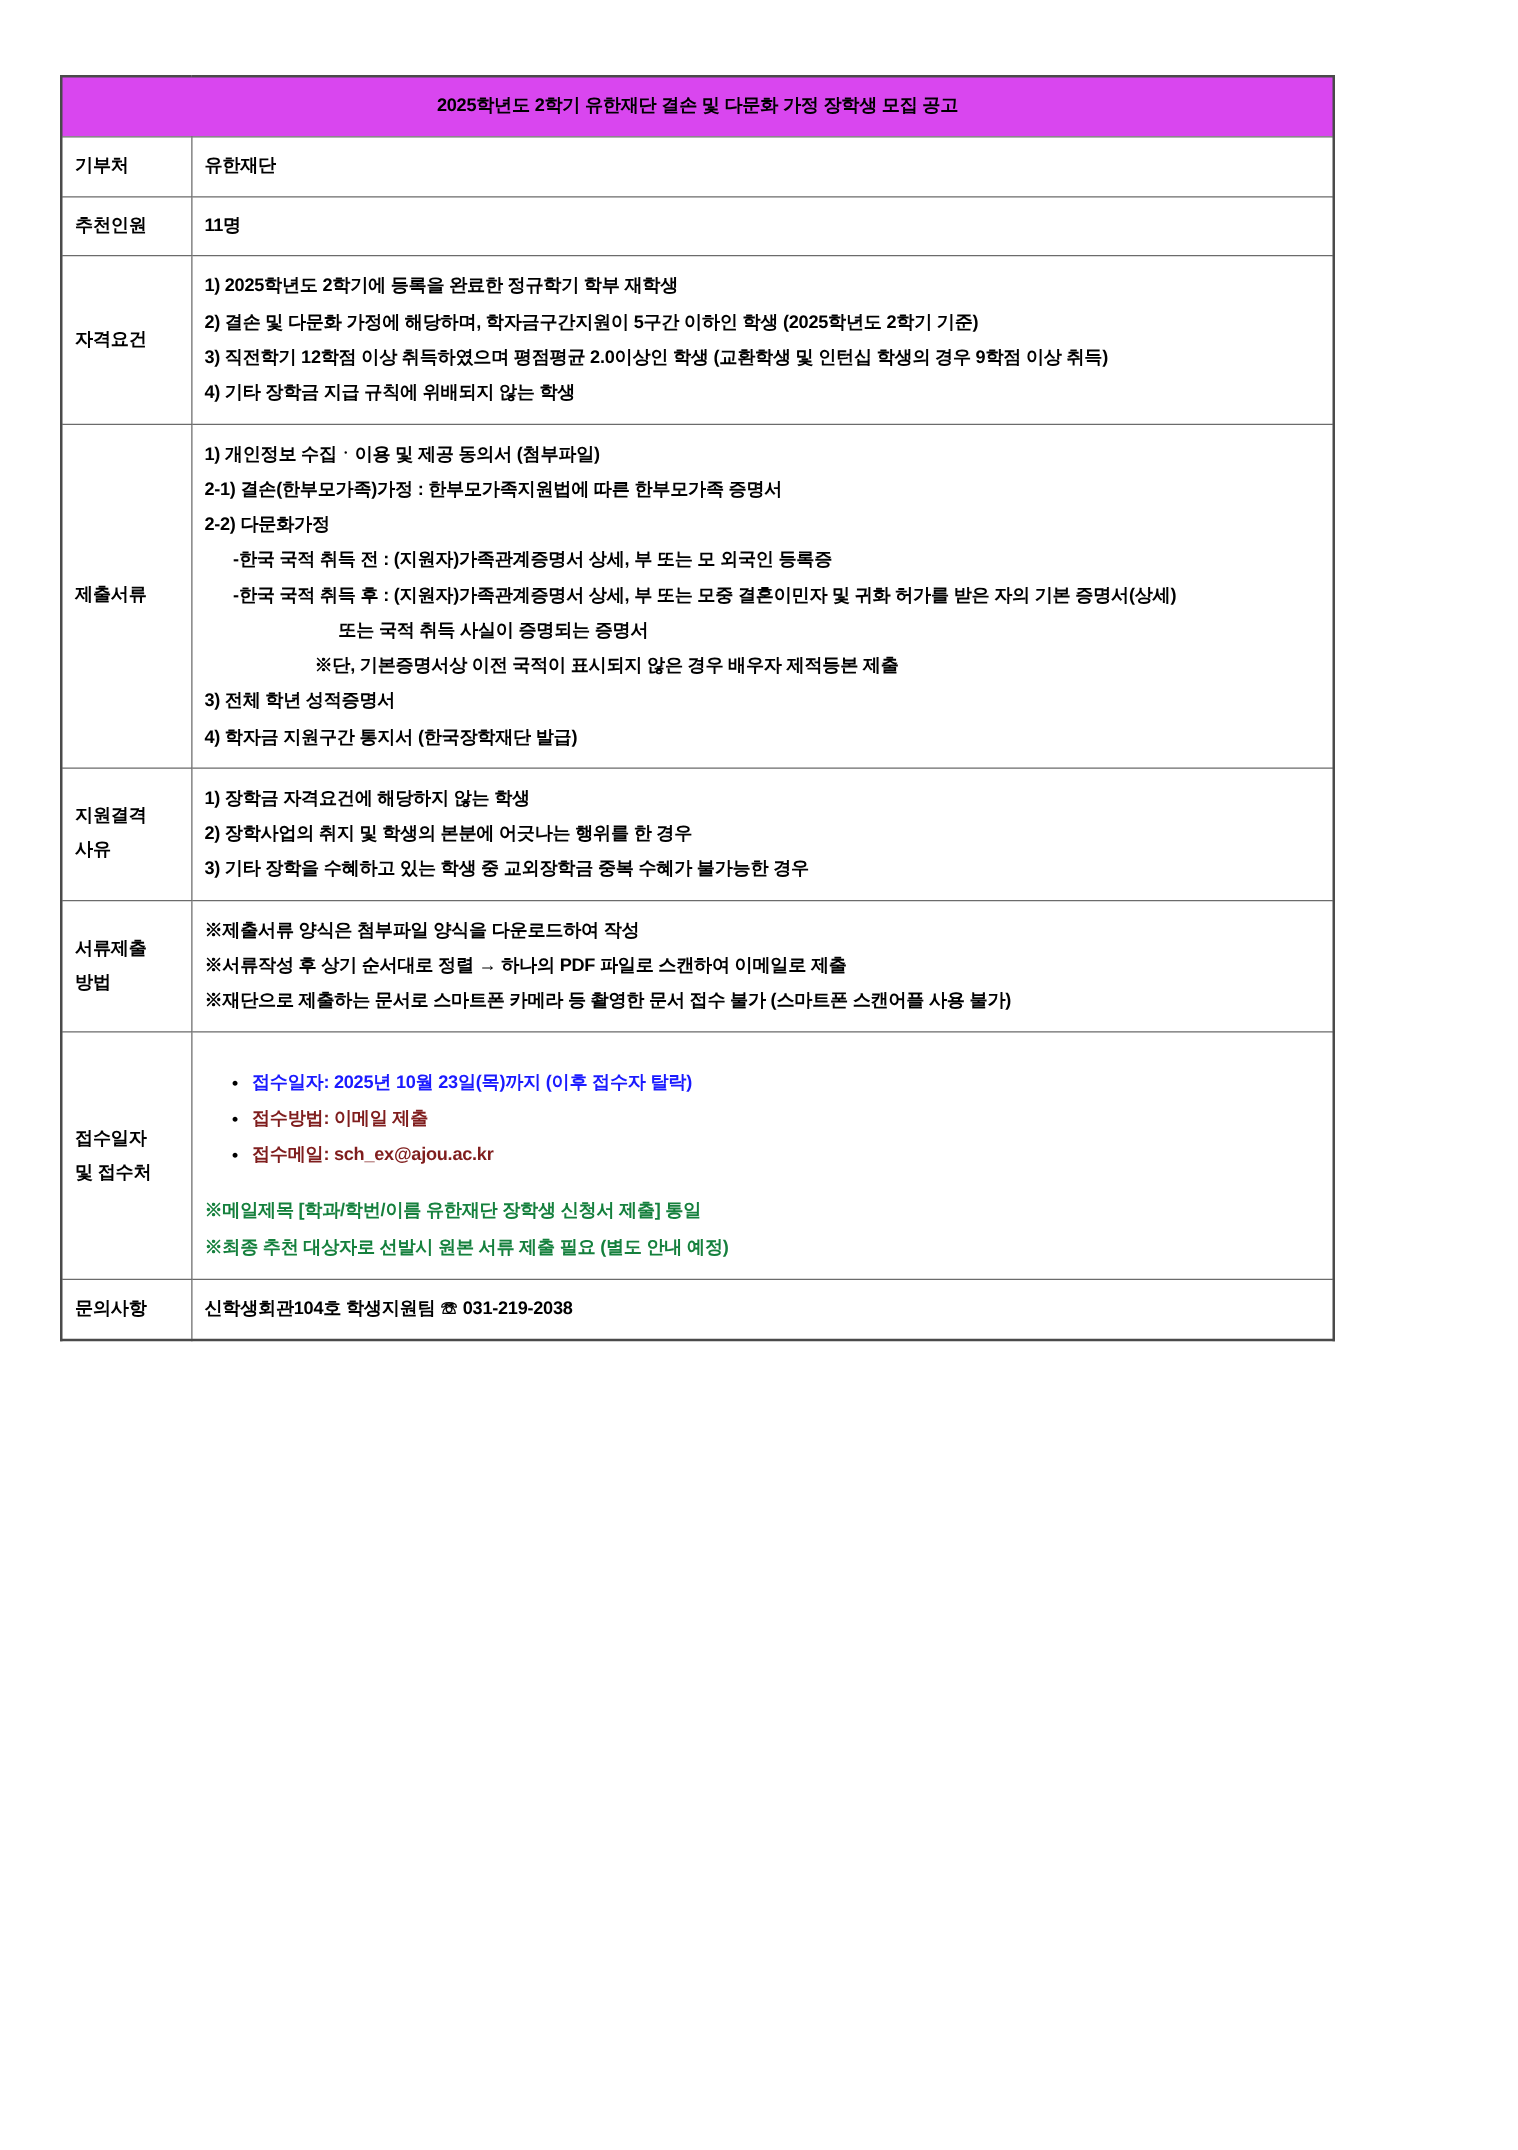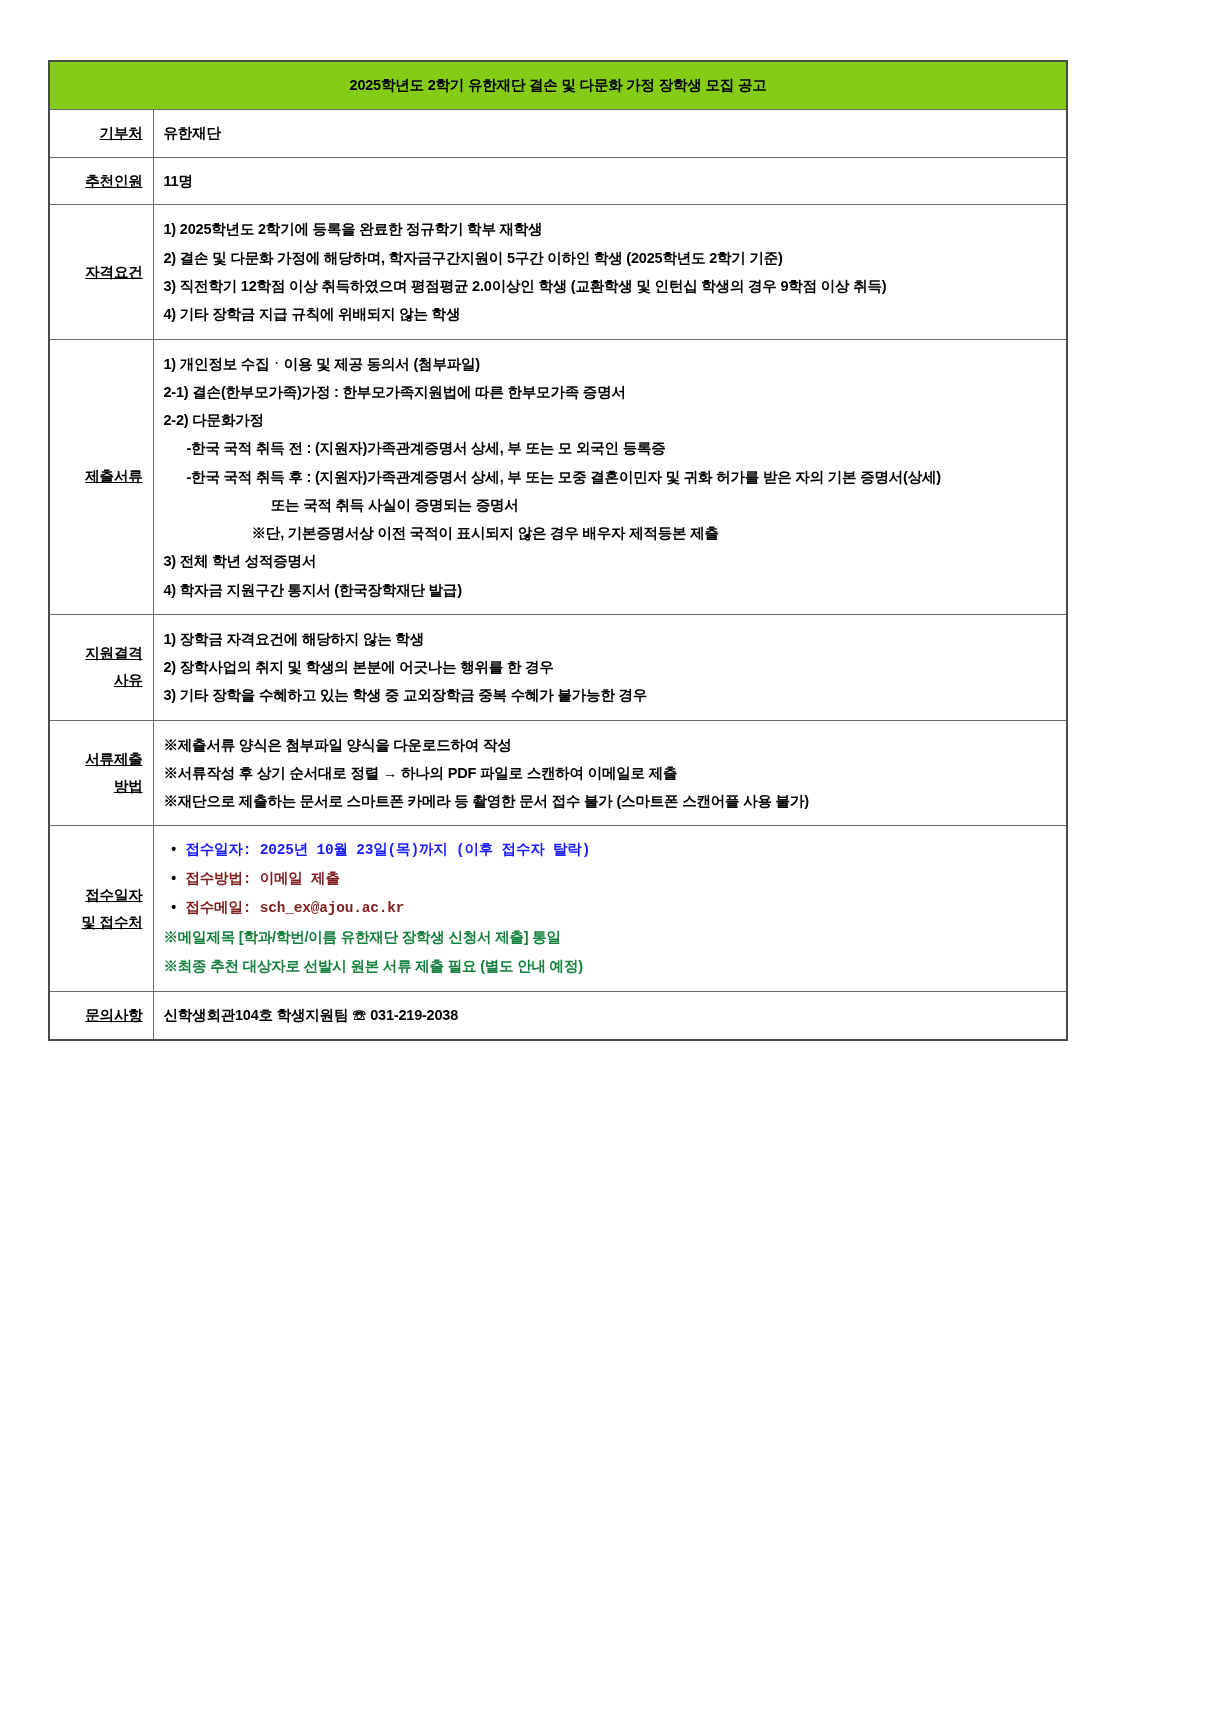--- a/index.html
+++ b/index.html
@@ -34,49 +34,47 @@
     font-weight: bold;
     line-height: 1.85;
     letter-spacing: -0.2px;
   }
   td.title-cell {
     text-align: center;
     font-size: 21px;
     font-weight: bold;
     letter-spacing: 0.2px;
     padding: 18px 10px 18px 10px;
-    background: #84cc16;
+    background: #d946ef;
   }
   td.label {
     width: 104px;
-    text-align: right;
+    text-align: left;
     padding: 10px 4px;
     font-size: 14.5px;
     font-weight: bold;
     white-space: pre-line;
     line-height: 1.5;
-    text-decoration: underline;
   }
   td.value {
     padding-left: 14px;
     font-size: 14.5px;
   }
   .lines p {
     margin: 0;
     padding: 0;
     line-height: 1.95;
     white-space: pre;
   }
   .pad-v { padding-top: 18px; padding-bottom: 18px; }
   .pad-v-lg { padding-top: 22px; padding-bottom: 22px; }
   ul.bullets {
-    margin: 0;
+    margin: 16px;
     padding: 0 0 0 22px;
     list-style: none;
-    font-family: Liberation Mono, monospace;
   }
   ul.bullets li {
     position: relative;
     line-height: 2.0;
     color: #1a1aff;
     white-space: pre;
   }
   ul.bullets li::before {
     content: "\2022";
     position: absolute;

